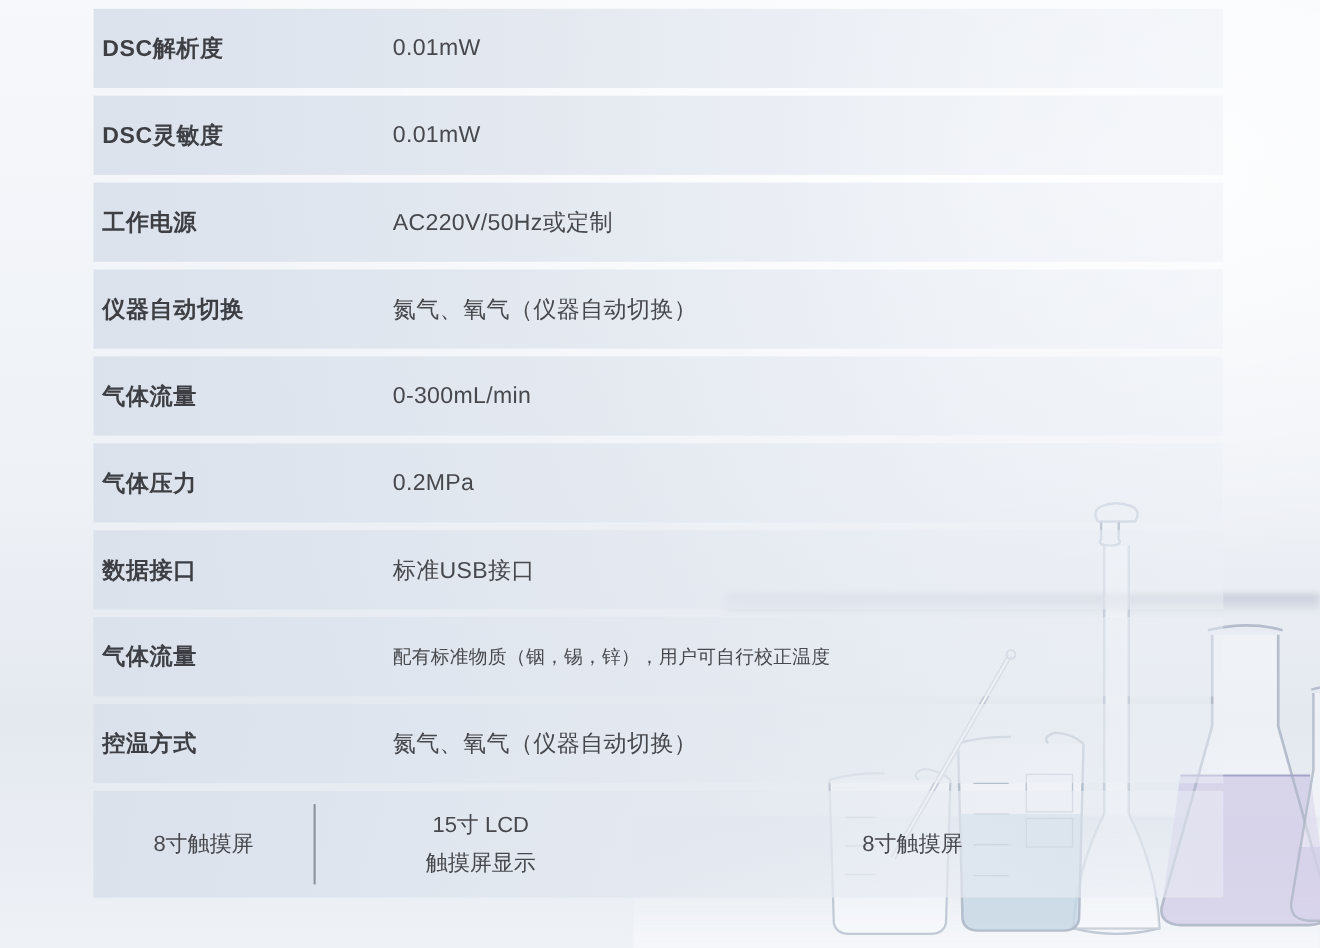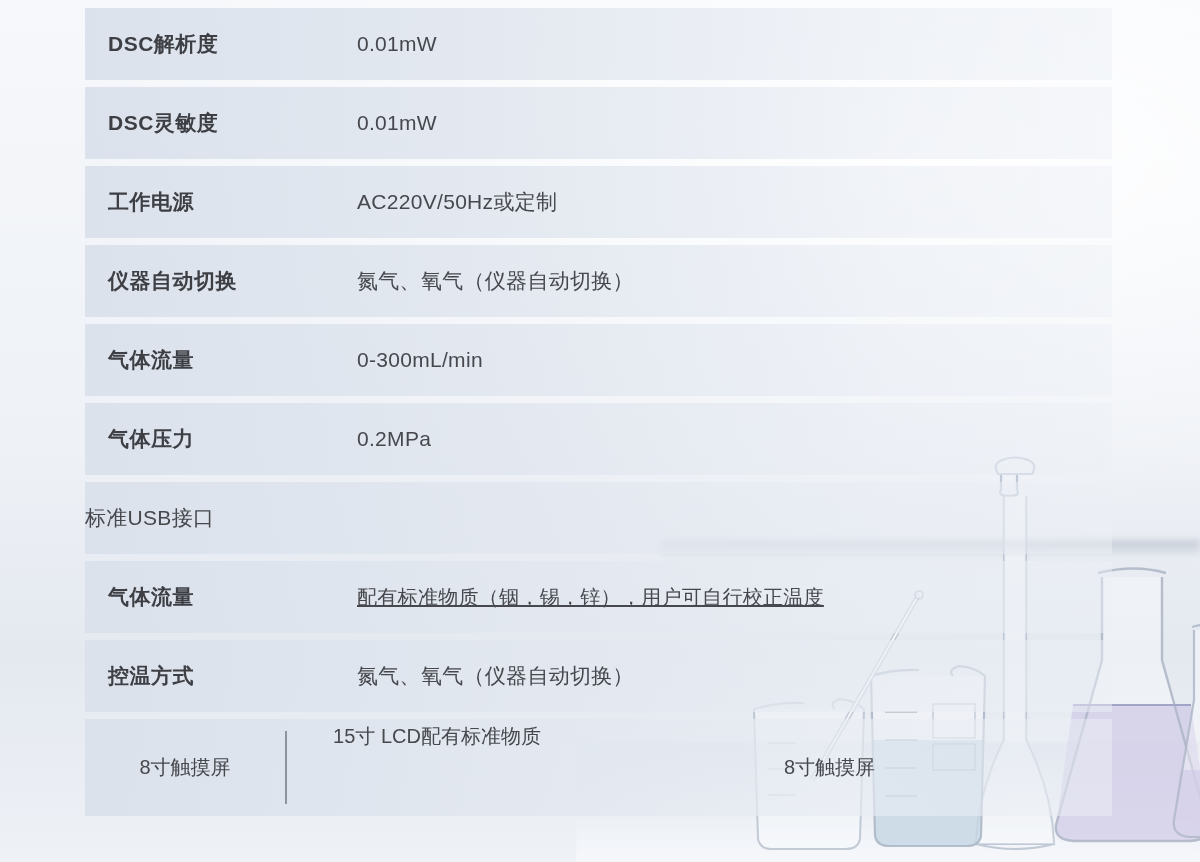--- a/index.html
+++ b/index.html
@@ -48,38 +48,37 @@
     align-items:center;
     background:linear-gradient(90deg,
         rgba(219,225,235,.95) 0%,
         rgba(223,229,238,.92) 28%,
         rgba(228,233,241,.80) 55%,
         rgba(233,237,244,.62) 78%,
         rgba(236,240,246,.48) 100%);
   }
   .spec-row .label {
     width:272px;
-    padding-left:23px;
+    padding-left:8px;
     font-size:21px;
     font-weight:bold;
     color:#3d3f44;
     letter-spacing:.5px;
     flex:0 0 272px;
   }
   .spec-row .value {
     flex:1 1 auto;
     text-align:left;
     font-size:21px;
     color:#46484d;
     letter-spacing:.3px;
     padding-right:180px;
   }
   .spec-row .value.small {
-    font-size:20px;
-    text-decoration:underline;
+    font-size:17px;
   }
 
   
   .spec-row.multi { height:97px; align-items:stretch; }
   .spec-row.multi .label {
     display:flex; align-items:center;
     flex:0 0 240px; width:240px;
   }
   .cell-a {
     flex:0 0 200px;
@@ -87,22 +86,22 @@
     font-size:20px; color:#46484d;
   }
   .vdivider {
     flex:0 0 2px;
     width:2px;
     background:#8f949c;
     margin:12px 0;
   }
   .cell-b {
     flex:0 0 300px;
-    display:flex; flex-direction:row;
-    align-items:flex-start; justify-content:center;
+    display:flex; flex-direction:column;
+    align-items:center; justify-content:center;
     font-size:20px; color:#46484d; line-height:1.75;
   }
   .cell-c {
     flex:1 1 auto;
     display:flex; align-items:center; justify-content:center;
     font-size:20px; color:#46484d;
     padding-right:40px;
   }
 </style>
 </head>
@@ -209,36 +208,37 @@
     <div class="label">气体流量</div>
     <div class="value">0-300mL/min</div>
   </div>
 
   <div class="spec-row">
     <div class="label">气体压力</div>
     <div class="value">0.2MPa</div>
   </div>
 
   <div class="spec-row">
+    <div class="label">数据接口</div>
     <div class="value">标准USB接口</div>
   </div>
 
   <div class="spec-row">
     <div class="label">气体流量</div>
     <div class="value small">配有标准物质（铟，锡，锌），用户可自行校正温度</div>
   </div>
 
   <div class="spec-row">
     <div class="label">控温方式</div>
     <div class="value">氮气、氧气（仪器自动切换）</div>
   </div>
 
   <div class="spec-row multi">
     <div class="cell-a">8寸触摸屏</div>
     <div class="vdivider"></div>
     <div class="cell-b">
       <span>15寸 LCD</span>
-      <span>配有标准物质</span>
+      <span>触摸屏显示</span>
     </div>
     <div class="cell-c">8寸触摸屏</div>
   </div>
 
 </div>
 
 </body></html>

